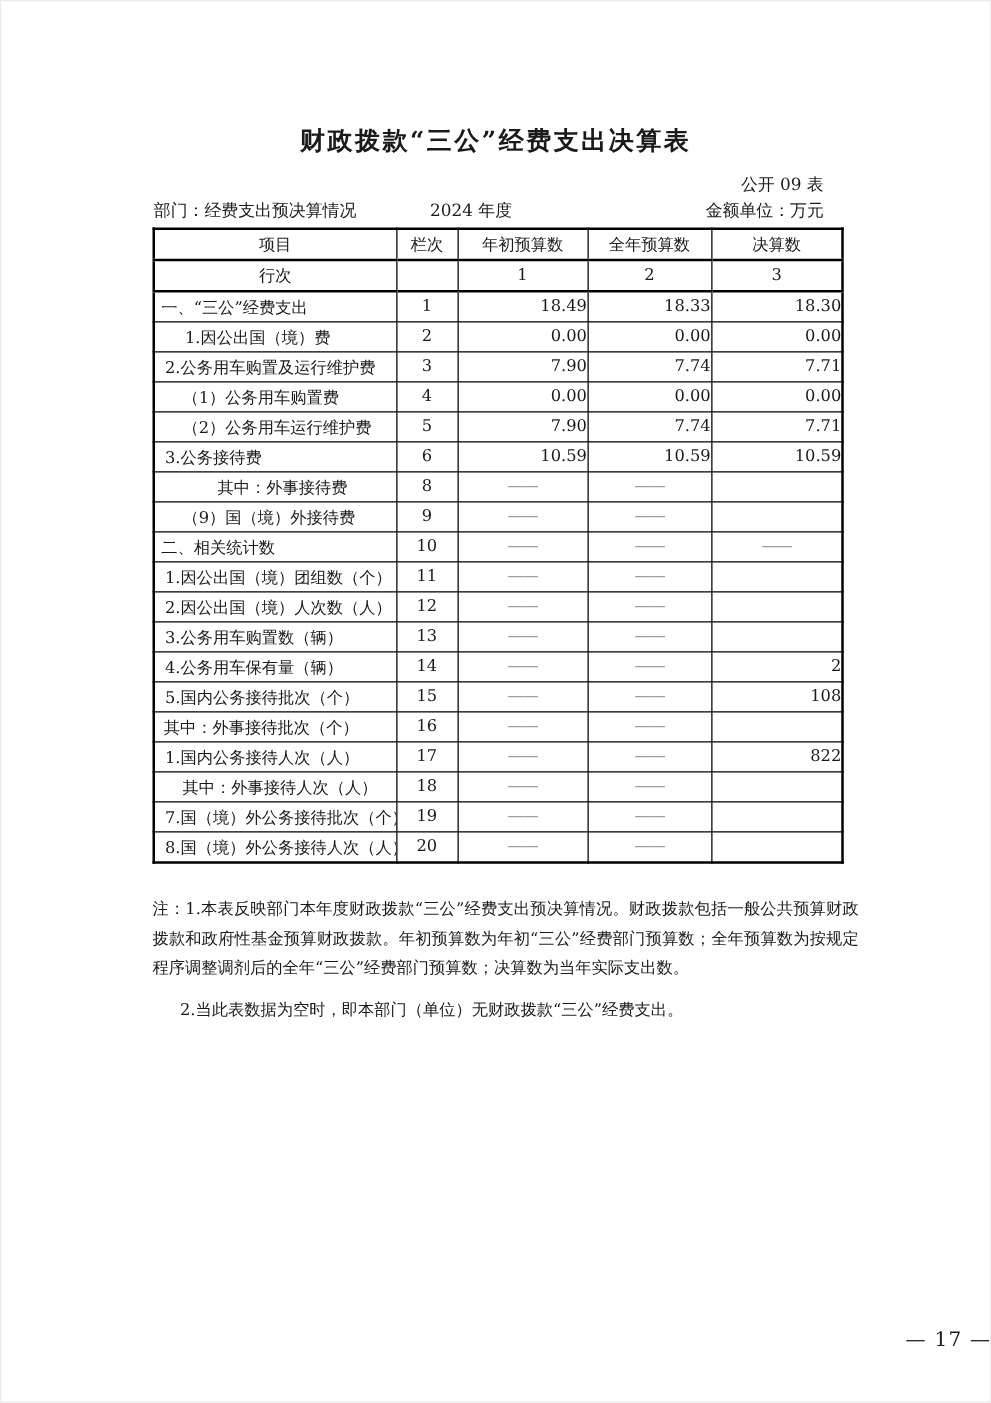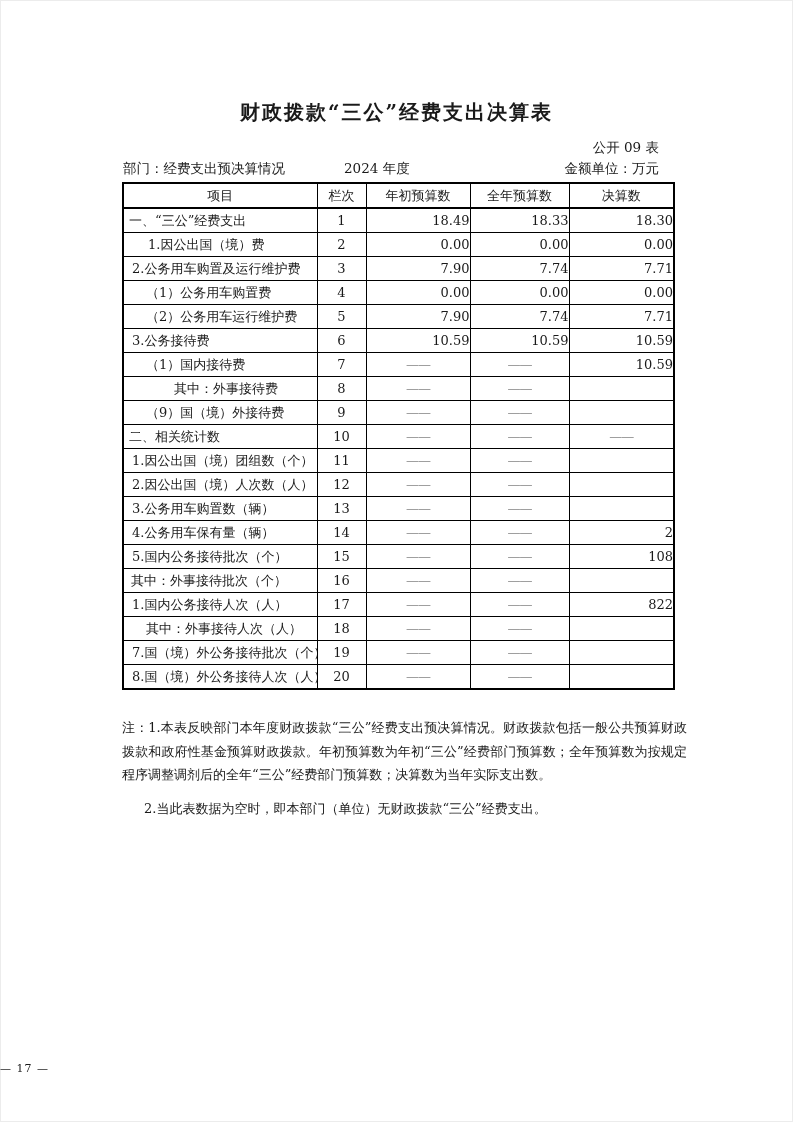--- a/index.html
+++ b/index.html
@@ -53,21 +53,21 @@
   .notes {
     position: absolute; top: 716px; left: 122px; width: 565px;
     font-size: 13px; line-height: 23.5px;
     text-align: justify;
   }
   .notes p { margin: 0; }
   .note2 { margin-top: 10px !important; text-indent: 22px; text-align: left; }
 
   .page-number {
     position: absolute; top: 1062px; left: 0; width: 793px;
-    text-align: left; font-size: 11px; letter-spacing: 1px;
+    text-align: right; font-size: 16px; letter-spacing: 1px;
   }
 </style>
 </head>
 <body>
 
 <h1 class="title">财政拨款“三公”经费支出决算表</h1>
 
 <div class="form-code">公开 09 表</div>
 
 <div class="meta-row">
@@ -85,20 +85,27 @@
     <col style="width:105px">
   </colgroup>
   <thead>
     <tr>
       <th>项目</th>
       <th>栏次</th>
       <th>年初预算数</th>
       <th>全年预算数</th>
       <th>决算数</th>
     </tr>
+    <tr>
+      <td class="center">行次</td>
+      <td class="center"></td>
+      <td class="center">1</td>
+      <td class="center">2</td>
+      <td class="center">3</td>
+    </tr>
   </thead>
   <tbody>
       <tr>
         <td class="item" style="padding-left: 5px;">一、“三公”经费支出</td>
         <td class="center">1</td>
         <td class="num">18.49</td>
         <td class="num">18.33</td>
         <td class="num">18.30</td>
       </tr>
       <tr>
@@ -130,27 +137,20 @@
         <td class="num">7.71</td>
       </tr>
       <tr>
         <td class="item" style="padding-left: 8px;">3.公务接待费</td>
         <td class="center">6</td>
         <td class="num">10.59</td>
         <td class="num">10.59</td>
         <td class="num">10.59</td>
       </tr>
       <tr>
-        <td class="item" style="padding-left: 22px;">（1）国内接待费</td>
-        <td class="center">7</td>
-        <td class="dash">——</td>
-        <td class="dash">——</td>
-        <td class="num">10.59</td>
-      </tr>
-      <tr>
         <td class="item" style="padding-left: 50px;">其中：外事接待费</td>
         <td class="center">8</td>
         <td class="dash">——</td>
         <td class="dash">——</td>
         <td class="num"></td>
       </tr>
       <tr>
         <td class="item" style="padding-left: 22px;">（9）国（境）外接待费</td>
         <td class="center">9</td>
         <td class="dash">——</td>

